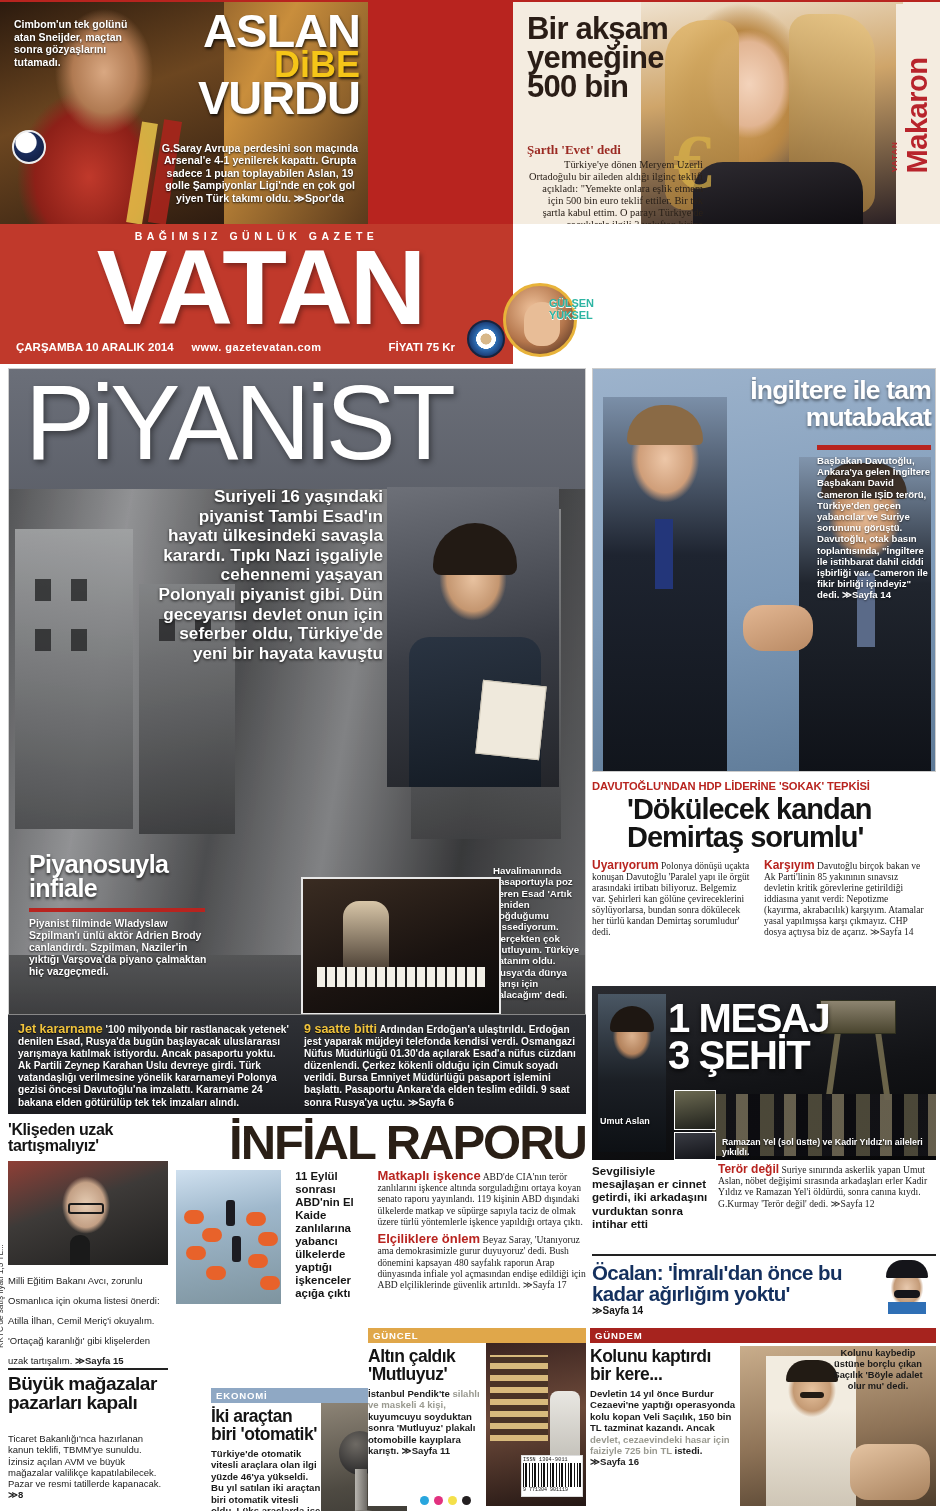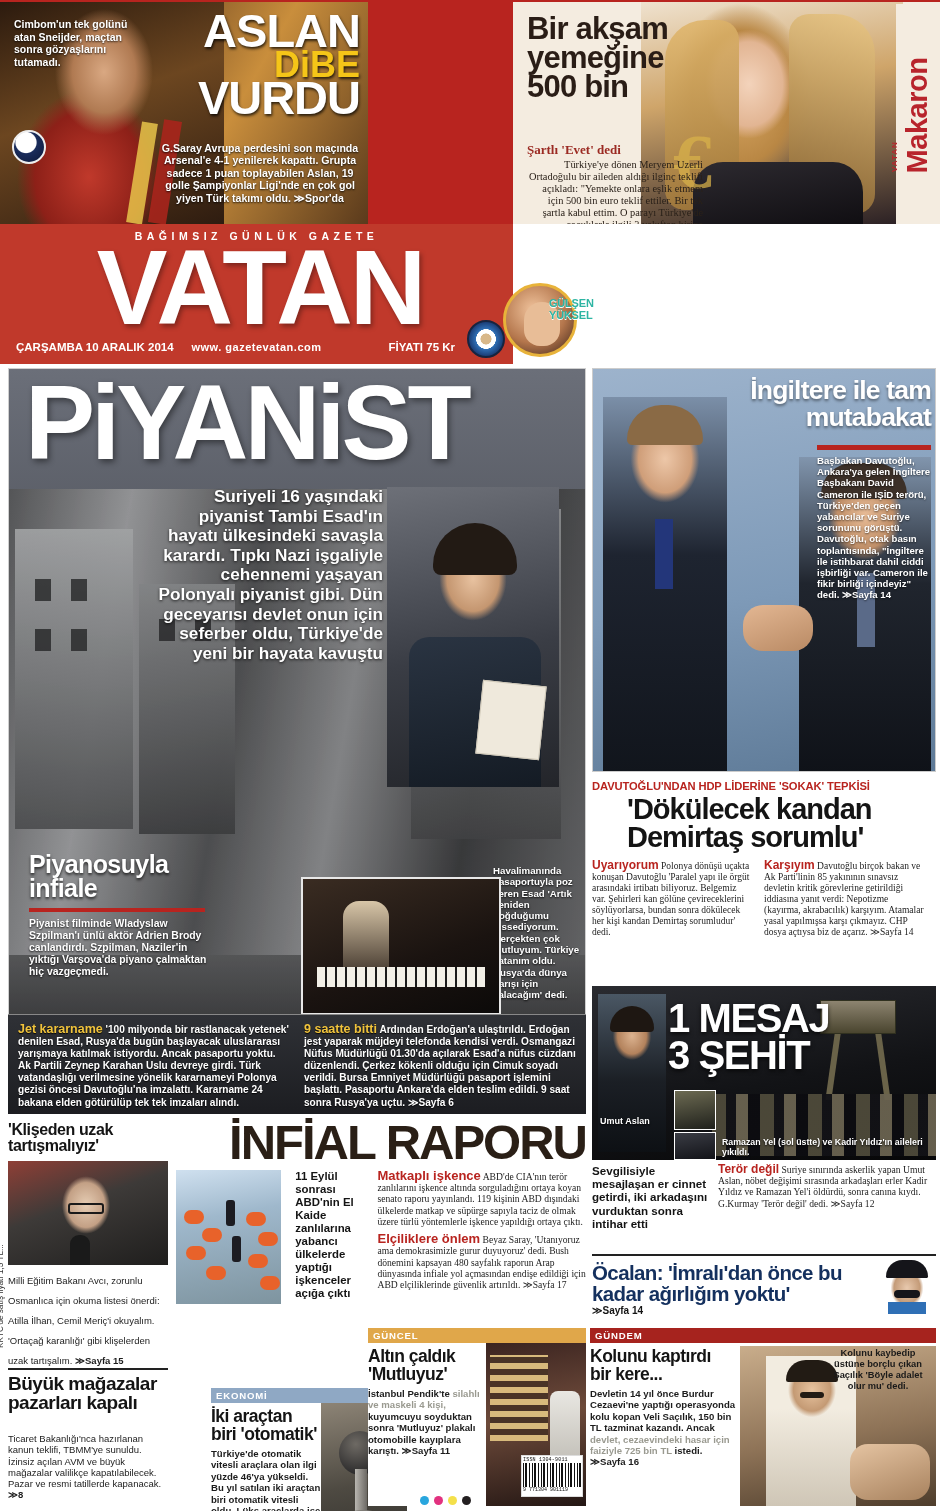--- a/index.html
+++ b/index.html
@@ -160,21 +160,21 @@
   .piano-inset {
     position:absolute; left:292px; top:508px; width:200px; height:138px;
     background: linear-gradient(160deg,#3a2c22 0%,#1a1310 60%,#0c0a09 100%);
     border:2px solid #e8e8e8;
   }
   .piano-inset .keys { position:absolute; left:14px; bottom:26px; width:168px; height:20px; background:repeating-linear-gradient(90deg,#f2efe6 0 8px,#1a1a1a 8px 10px);}
   .piano-inset .player { position:absolute; left:40px; top:22px; width:46px; height:78px; background:linear-gradient(180deg,#d8c6a8,#3a2f26); border-radius:16px 16px 4px 4px;}
 
   .headline-piyanist {
     position:absolute; left:16px; top:6px; width:550px;
-    font-size:105px; font-weight:bold; color:#ffffff; line-height:.92;
+    font-size:105px; font-weight:normal; color:#ffffff; line-height:.92;
     letter-spacing:-4px; text-shadow: 2px 3px 6px rgba(0,0,0,.45);
   }
   .main-lede {
     position:absolute; left:142px; top:118px; width:232px; text-align:right;
     font-size:17.2px; line-height:19.6px; font-weight:bold; color:#ffffff;
     text-shadow: 0 1px 3px rgba(0,0,0,.8);
   }
   .boy-photo {
     position:absolute; left:378px; top:118px; width:172px; height:300px;
     background:
@@ -457,21 +457,21 @@
     <div class="ing-rule"></div>
     <div class="ing-body">Başbakan Davutoğlu, Ankara'ya gelen İngiltere Başbakanı David Cameron ile IŞİD terörü, Türkiye'den geçen yabancılar ve Suriye sorununu görüştü. Davutoğlu, otak basın toplantısında, "İngiltere ile istihbarat dahil ciddi işbirliği var. Cameron ile fikir birliği içindeyiz" dedi. ≫Sayfa 14</div>
   </div>
 
   <div class="dok-block">
     <div class="dok-kicker">DAVUTOĞLU'NDAN HDP LİDERİNE 'SOKAK' TEPKİSİ</div>
     <div class="dok-head">'Dökülecek kandan Demirtaş sorumlu'</div>
     <div class="dok-cols">
       <div class="dok-col">
         <span class="dok-lead">Uyarıyorum</span>
-        <span>Polonya dönüşü uçakta konuşan Davutoğlu 'Paralel yapı ile örgüt arasındaki irtibatı biliyoruz. Belgemiz var. Şehirleri kan gölüne çevireceklerini söylüyorlarsa, bundan sonra dökülecek her kişi kandan Demirtaş sorumludur' dedi.</span>
+        <span>Polonya dönüşü uçakta konuşan Davutoğlu 'Paralel yapı ile örgüt arasındaki irtibatı biliyoruz. Belgemiz var. Şehirleri kan gölüne çevireceklerini söylüyorlarsa, bundan sonra dökülecek her türlü kandan Demirtaş sorumludur' dedi.</span>
       </div>
       <div class="dok-col">
         <span class="dok-lead">Karşıyım</span>
         <span>Davutoğlu birçok bakan ve Ak Parti'linin 85 yakınının sınavsız devletin kritik görevlerine getirildiği iddiasına yanıt verdi: Nepotizme (kayırma, akrabacılık) karşıyım. Atamalar yasal yapılmışsa karşı çıkmayız. CHP dosya açtıysa biz de açarız. ≫Sayfa 14</span>
       </div>
     </div>
   </div>
 
   <div class="mesaj-block">
     <div class="mesaj-bg"></div>

